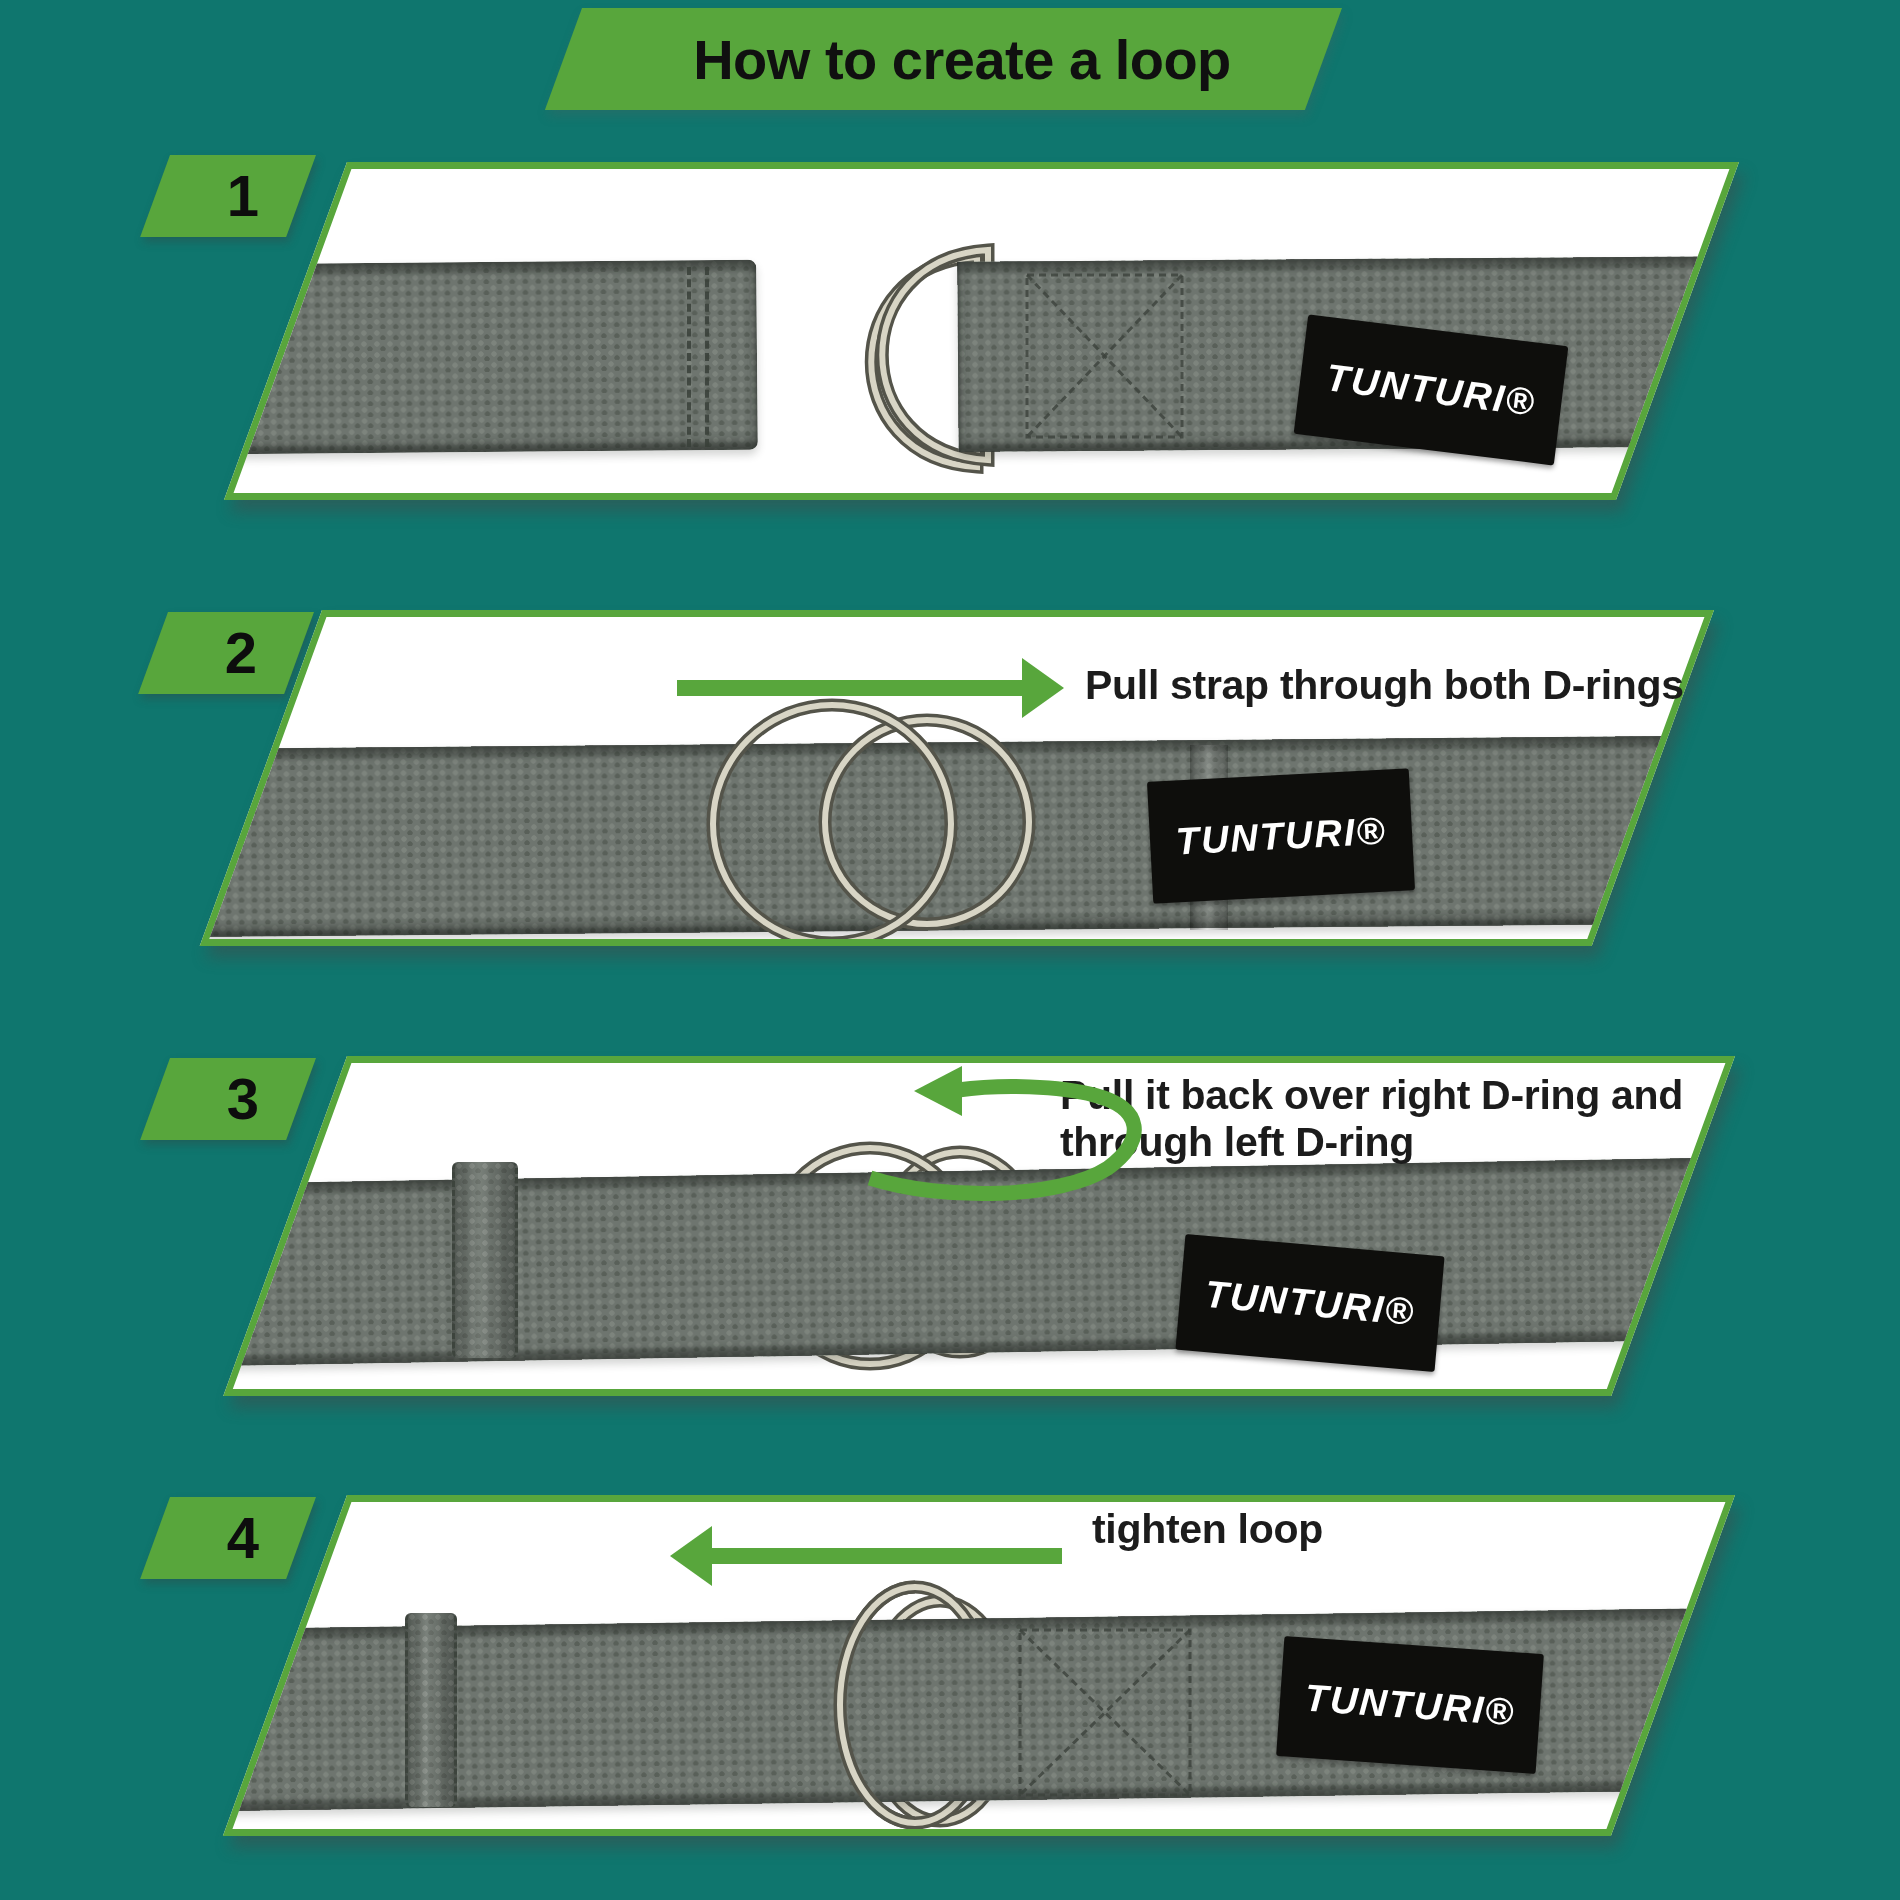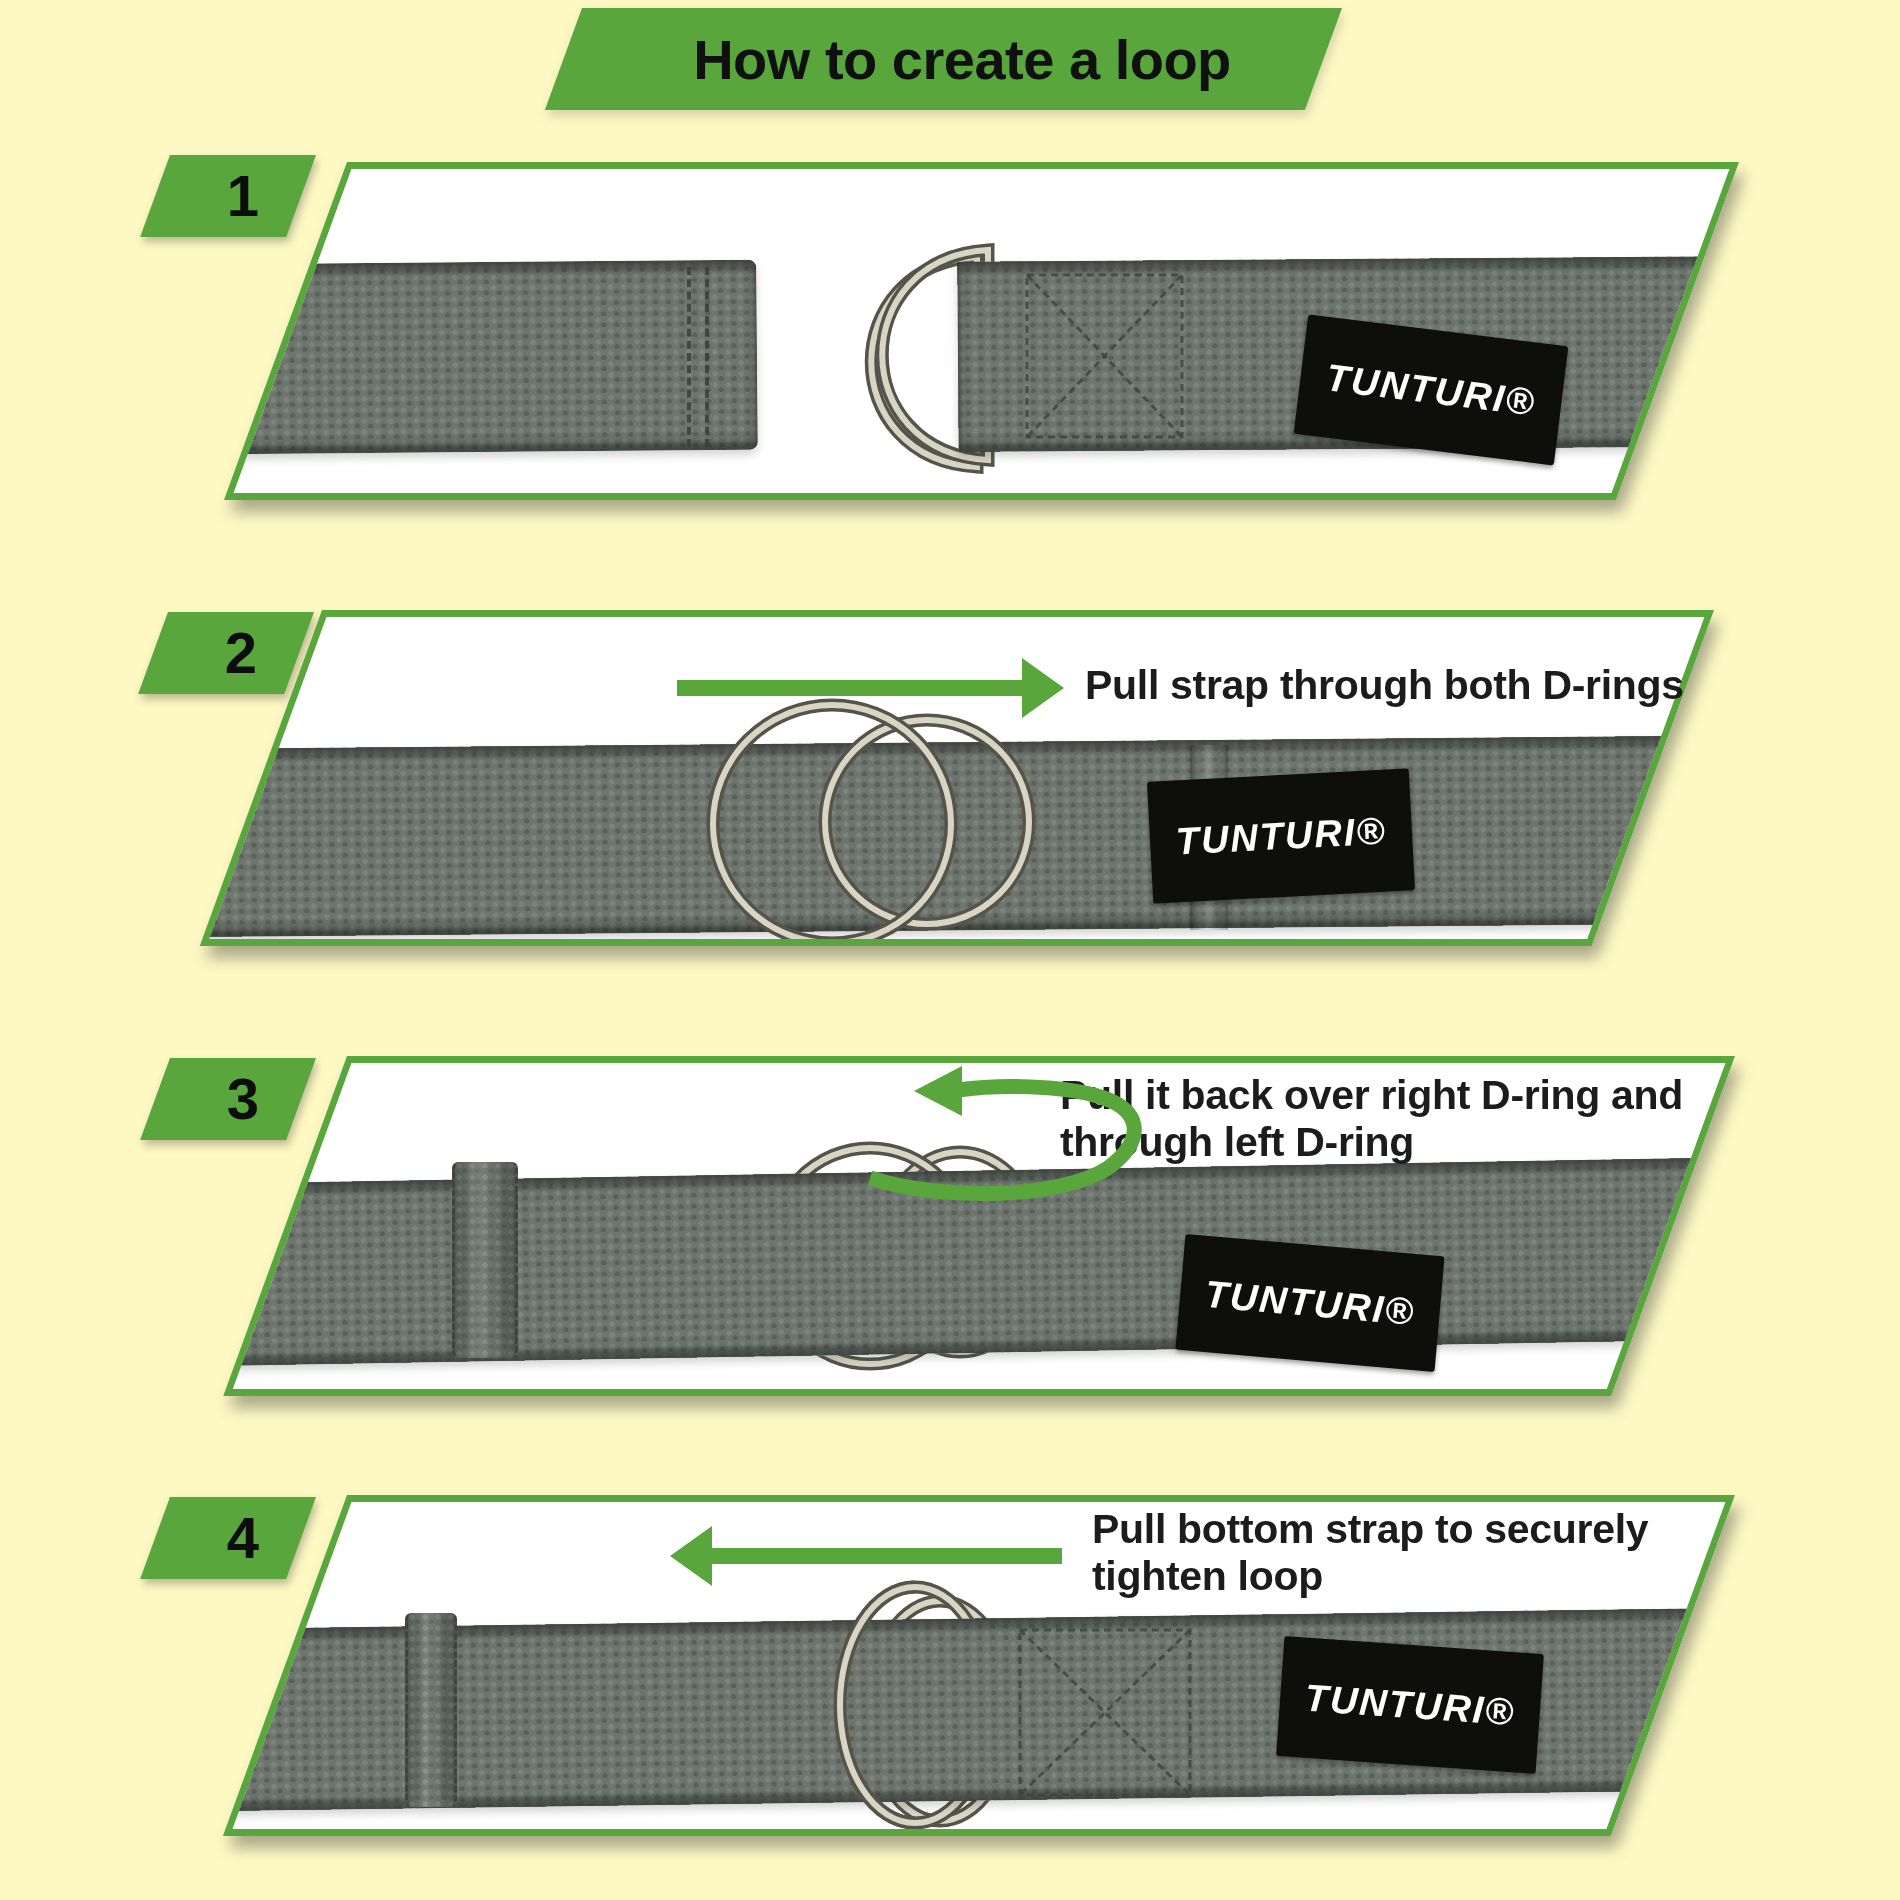--- a/index.html
+++ b/index.html
@@ -1,16 +1,16 @@
 <!DOCTYPE html>
 <html><head>
 <meta charset="utf-8">
 <style>
   html,body{margin:0;padding:0;background:#ffffff;}
-  #page{position:relative;width:1900px;height:1900px;background:#fef9c3;overflow:hidden;
+  #page{position:relative;width:1900px;height:1900px;background:#0f766e;overflow:hidden;
         font-family:"Liberation Sans","DejaVu Sans",sans-serif;}
 
   
   .banner{position:absolute;left:582px;top:8px;width:760px;height:102px;background:#58a63c;
           transform:skewX(-20deg);transform-origin:0 0;box-shadow:4px 6px 10px rgba(90,90,90,.25);}
   .banner-text{position:absolute;left:582px;top:8px;width:760px;height:102px;display:flex;
           align-items:center;justify-content:center;font-size:56px;font-weight:bold;color:#101010;
           letter-spacing:-0.5px;}
 
   
@@ -170,17 +170,16 @@
         <line class="xline" x1="175" y1="5" x2="5" y2="170"></line>
       </svg>
       <div class="label" style="left:933px;top:150px;width:260px;height:120px;z-index:5;transform:rotate(4deg)">TUNTURI®</div>
     </div>
   </div>
   <svg width="410" height="90" viewBox="660 1515 410 90" style="left:660px;top:1515px;z-index:50">
     <rect class="arrow-fill" x="712" y="1548" width="350" height="16"></rect>
     <polygon class="arrow-fill" points="712,1526 712,1586 670,1556"></polygon>
   </svg>
   <div class="cap" style="left:1092px;top:1506px;width:620px">
-    <div>Pull bottom strap to securely</div>
     <div>tighten loop</div>
   </div>
 
 </div>
 
 </body></html>

